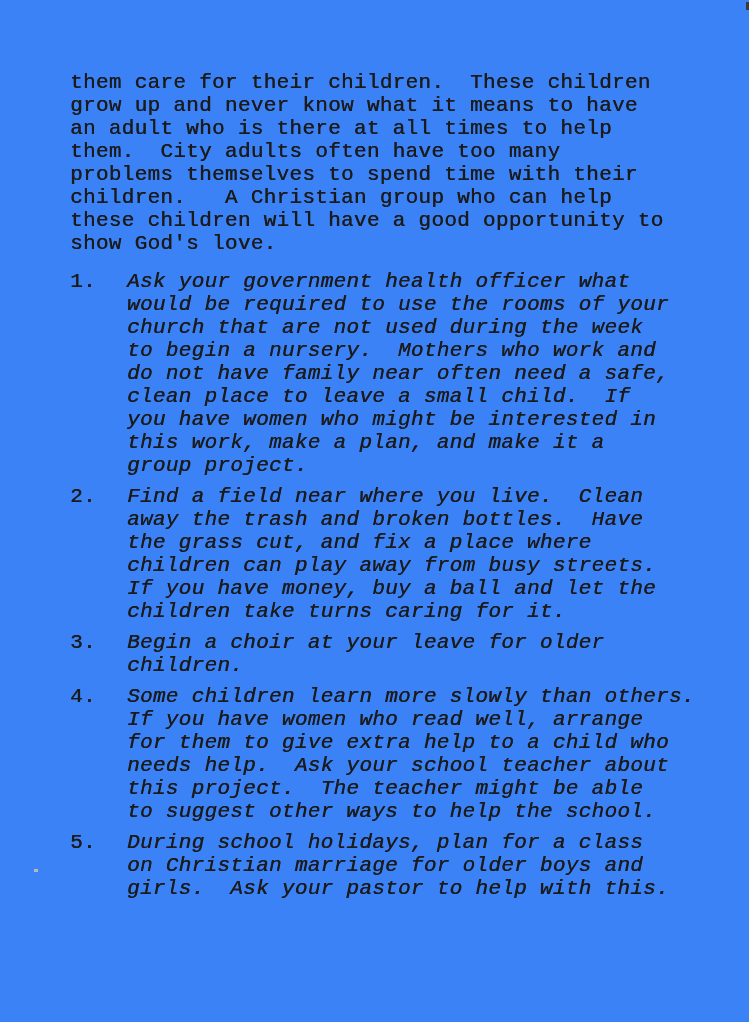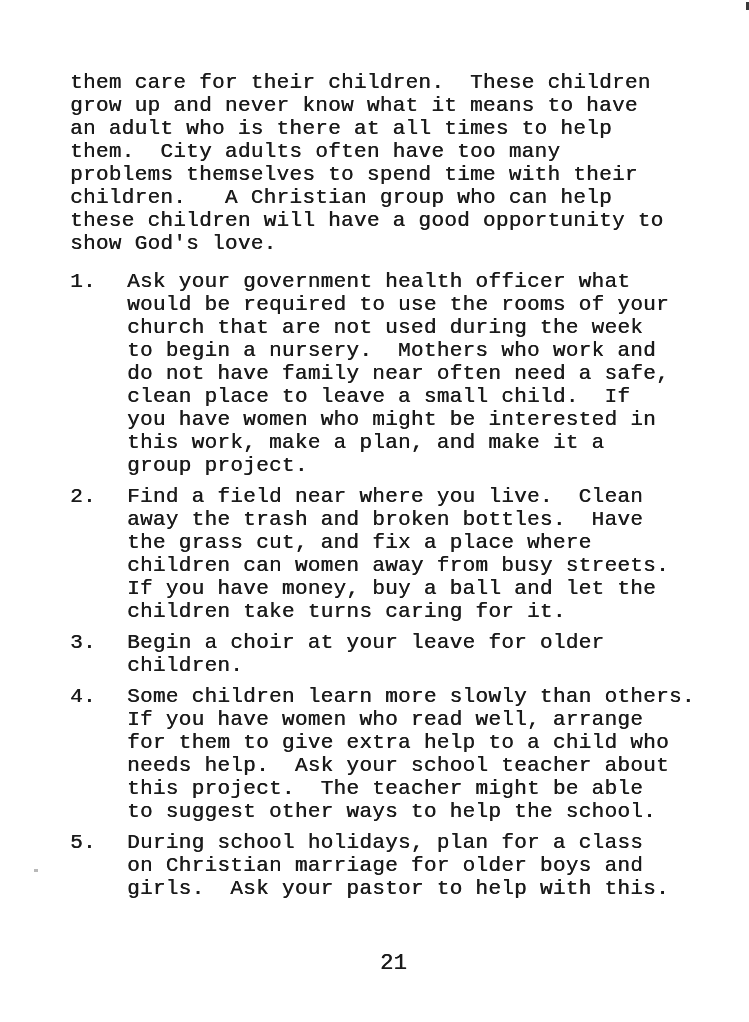--- a/index.html
+++ b/index.html
@@ -4,21 +4,21 @@
 <style>
   html, body {
     margin: 0;
     padding: 0;
     background: #e8e8e8;
   }
   .page {
     position: relative;
     width: 749px;
     height: 1022px;
-    background: #ffffff;
+    background: #3b82f6;
     overflow: hidden;
     font-family: "Liberation Mono", "DejaVu Sans Mono", monospace;
     color: #1b1b1b;
     text-shadow: 0.4px 0 0 currentColor;
   }
   .content {
     position: absolute;
     left: 70px;
     top: 71px;
     width: 659px;
@@ -34,20 +34,21 @@
   }
   .list-item {
     display: flex;
     margin-top: 8px;
   }
   .item-number {
     flex: 0 0 57px;
   }
   .item-text {
     flex: 1 1 auto;
+    font-style: italic;
   }
   .page-number {
     margin-top: 52px;
     position: relative;
     left: -6px;
     text-align: center;
     font-size: 22px;
   }
   .corner-mark {
     position: absolute;
@@ -97,21 +98,21 @@
 you have women who might be interested in
 this work, make a plan, and make it a
 group project.</div>
       </div>
 
       <div class="list-item">
         <div class="item-number">2.</div>
         <div class="item-text pre-text">Find a field near where you live.  Clean
 away the trash and broken bottles.  Have
 the grass cut, and fix a place where
-children can women away from busy streets.
+children can play away from busy streets.
 If you have money, buy a ball and let the
 children take turns caring for it.</div>
       </div>
 
       <div class="list-item">
         <div class="item-number">3.</div>
         <div class="item-text pre-text">Begin a choir at your leave for older
 children.</div>
       </div>
 
@@ -127,16 +128,15 @@
 
       <div class="list-item">
         <div class="item-number">5.</div>
         <div class="item-text pre-text">During school holidays, plan for a class
 on Christian marriage for older boys and
 girls.  Ask your pastor to help with this.</div>
       </div>
 
     </div>
 
-    <div class="page-number">21</div>
 
   </div>
 </div>
 
 </body></html>

